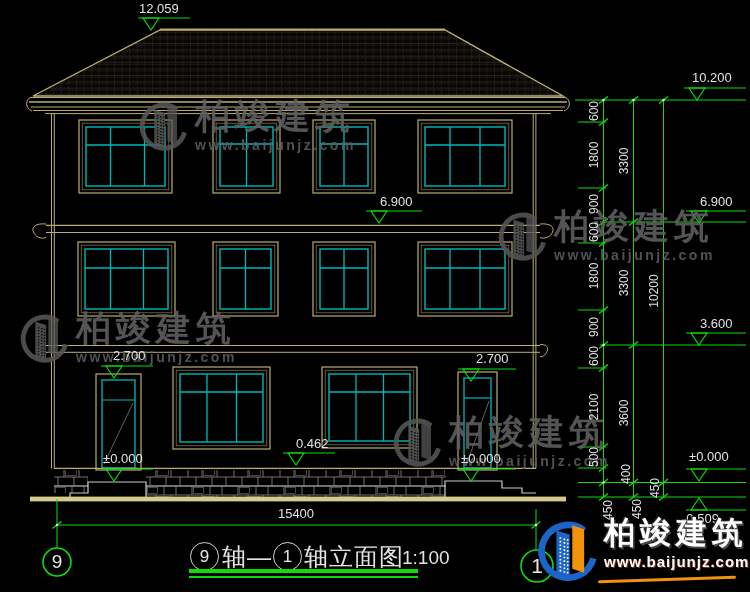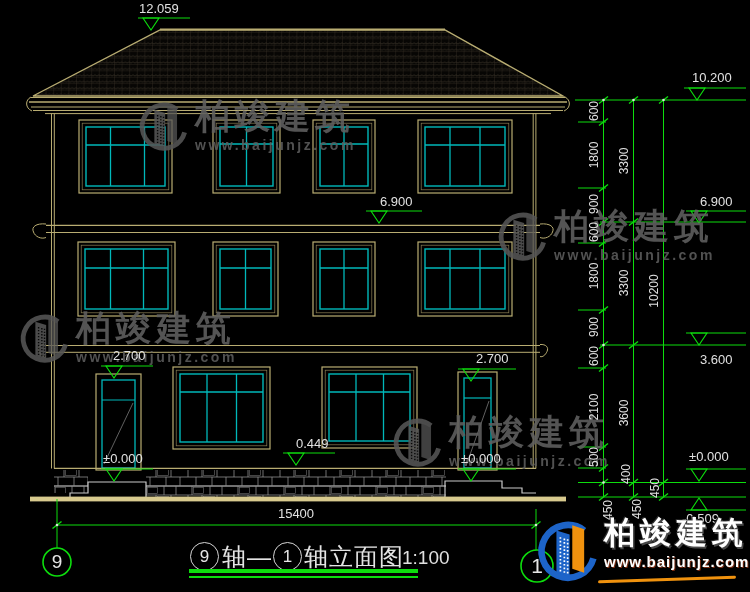--- a/index.html
+++ b/index.html
@@ -318,24 +318,24 @@
     <div class="wm-col">
       <div class="wm-name">柏竣建筑</div>
       <div class="wm-url">www.baijunjz.com</div>
     </div>
   </div>
 
   <div class="t lvl" style="left:139px;top:2px;">12.059</div>
   <div class="t lvl" style="left:692px;top:71px;">10.200</div>
   <div class="t lvl" style="left:380px;top:195px;">6.900</div>
   <div class="t lvl" style="left:700px;top:195px;">6.900</div>
-  <div class="t lvl" style="left:700px;top:317px;margin-top:36px;">3.600</div>
+  <div class="t lvl" style="left:700px;top:317px;">3.600</div>
   <div class="t lvl" style="left:113px;top:349px;">2.700</div>
   <div class="t lvl" style="left:476px;top:352px;">2.700</div>
-  <div class="t lvl" style="left:296px;top:437px;">0.449</div>
+  <div class="t lvl" style="left:296px;top:437px;">0.462</div>
   <div class="t lvl" style="left:103px;top:452px;">±0.000</div>
   <div class="t lvl" style="left:461px;top:452px;">±0.000</div>
   <div class="t lvl" style="left:689px;top:450px;">±0.000</div>
   <div class="t lvl" style="left:682px;top:512px;">-0.509</div>
 
   <div class="t dimh" style="left:296px;top:507px;">15400</div>
 
   <div class="t dimr" style="left:594px;top:111px;">600</div>
   <div class="t dimr" style="left:594px;top:155px;">1800</div>
   <div class="t dimr" style="left:594px;top:204px;">900</div>

